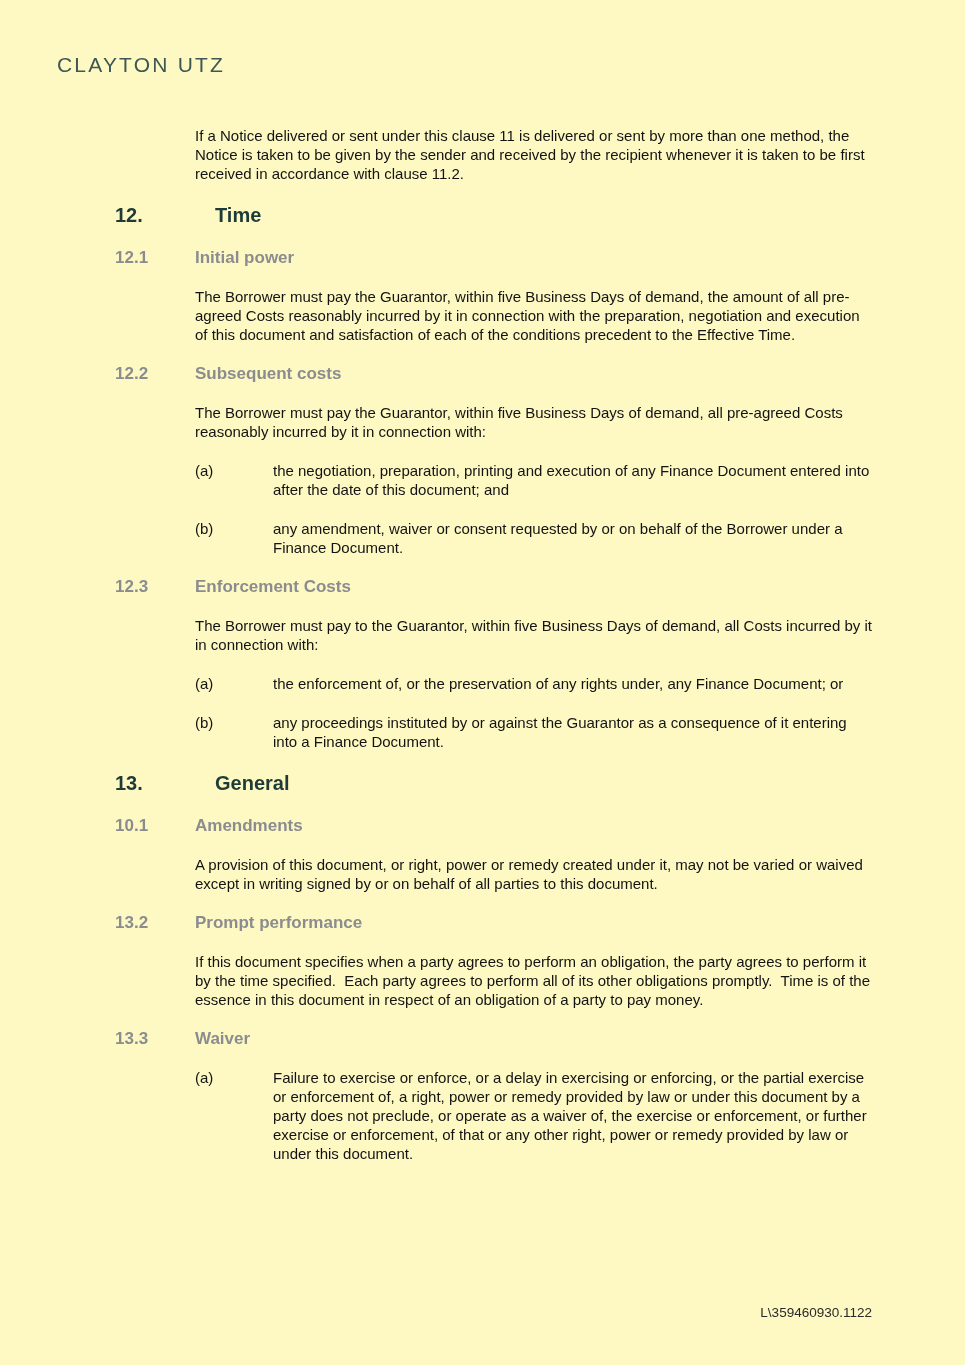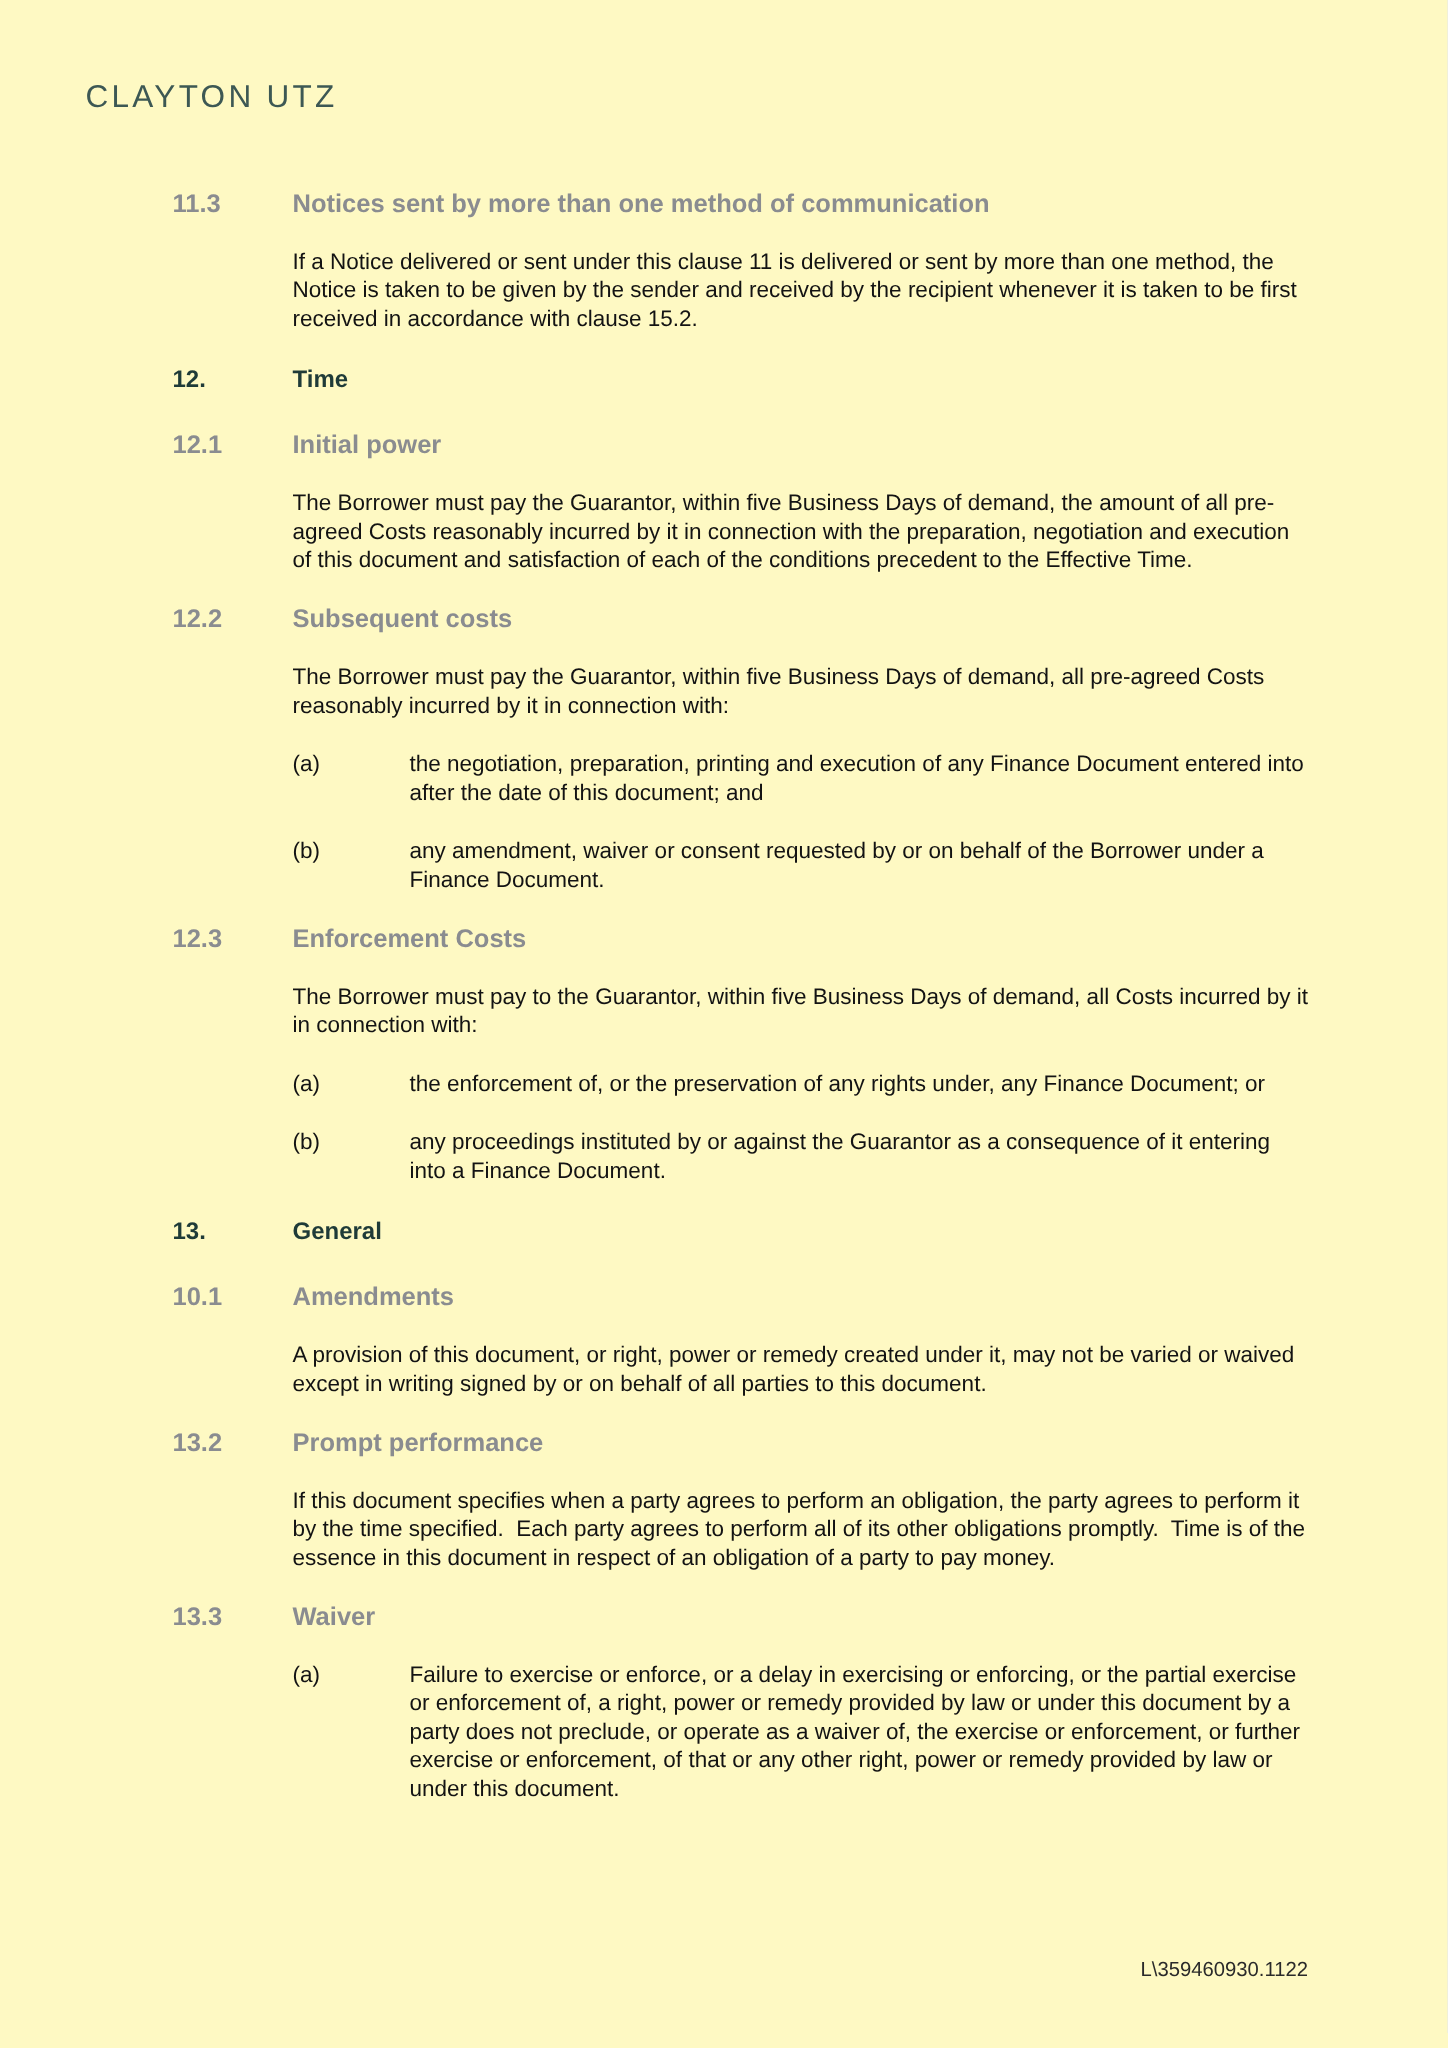--- a/index.html
+++ b/index.html
@@ -22,21 +22,21 @@
   }
   .content {
     position:absolute;
     left:115px; top:126px;
     width:760px;
   }
   .row { display:flex; margin-bottom:20px; }
   .num { width:80px; flex:0 0 80px; }
   .txt { width:680px; }
   .row.subheading { color:#8a8c90; font-weight:bold; font-size:17px; line-height:19px; }
-  .row.section    { color:#1f3b38; font-weight:bold; font-size:16px; line-height:24px; margin-bottom:21px; }
+  .row.section    { color:#1f3b38; font-weight:bold; font-size:20px; line-height:24px; margin-bottom:21px;gap:20px; }
   .row.para .txt, .row.item .txt {
     font-size:15px; line-height:19px; color:#131313; white-space:pre-wrap;
   }
   .itemwrap { display:flex; }
   .marker { width:78px; flex:0 0 78px; }
   .itext { flex:1 1 auto; }
   .footer {
     position:absolute;
     left:115px; right:93px; bottom:45px;
     display:flex; justify-content:flex-end; align-items:baseline;
@@ -45,28 +45,24 @@
 </style>
 </head>
 <body>
 
 <div class="page">
 
   <div class="logo">CLAYTON UTZ</div>
 
   <div class="content">
 
-    <div class="row subheading">
-      <div class="num">11.3</div>
-      <div class="txt">Notices sent by more than one method of communication</div>
-    </div>
 
     <div class="row para">
       <div class="num"></div>
-      <div class="txt">If a Notice delivered or sent under this clause 11 is delivered or sent by more than one method, the Notice is taken to be given by the sender and received by the recipient whenever it is taken to be first received in accordance with clause 15.2.</div>
+      <div class="txt">If a Notice delivered or sent under this clause 11 is delivered or sent by more than one method, the Notice is taken to be given by the sender and received by the recipient whenever it is taken to be first received in accordance with clause 11.2.</div>
     </div>
 
     <div class="row section">
       <div class="num">12.</div>
       <div class="txt">Time</div>
     </div>
 
     <div class="row subheading">
       <div class="num">12.1</div>
       <div class="txt">Initial power</div>

